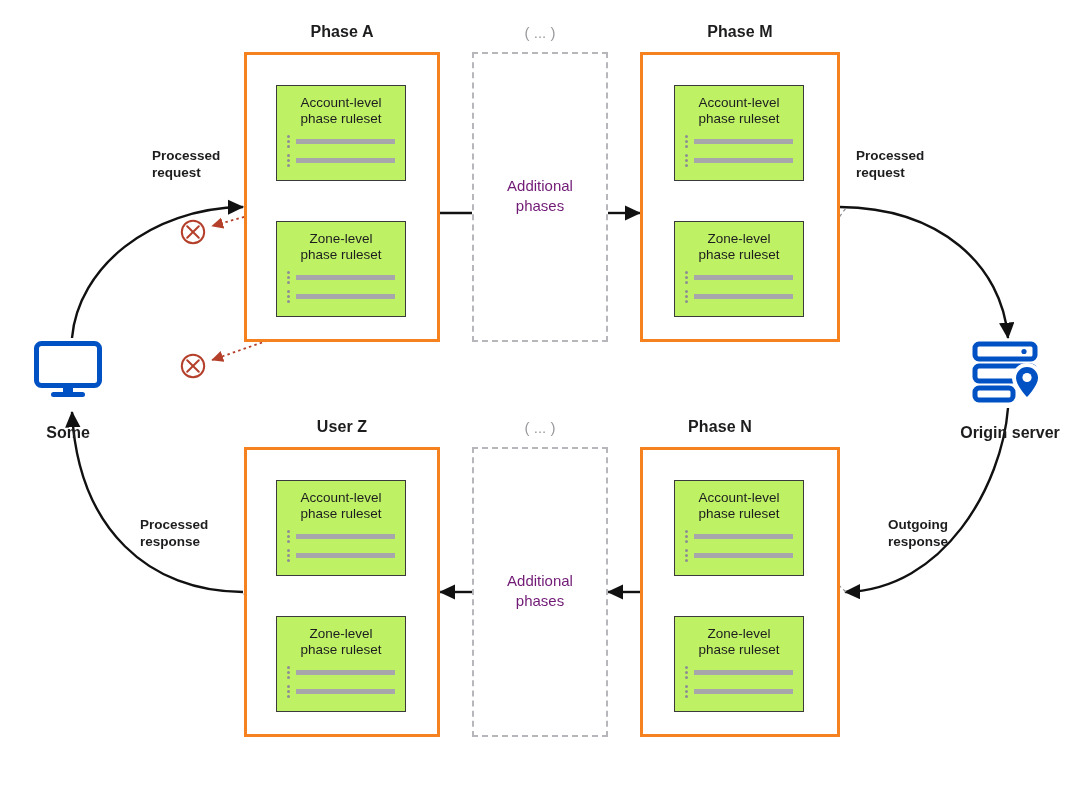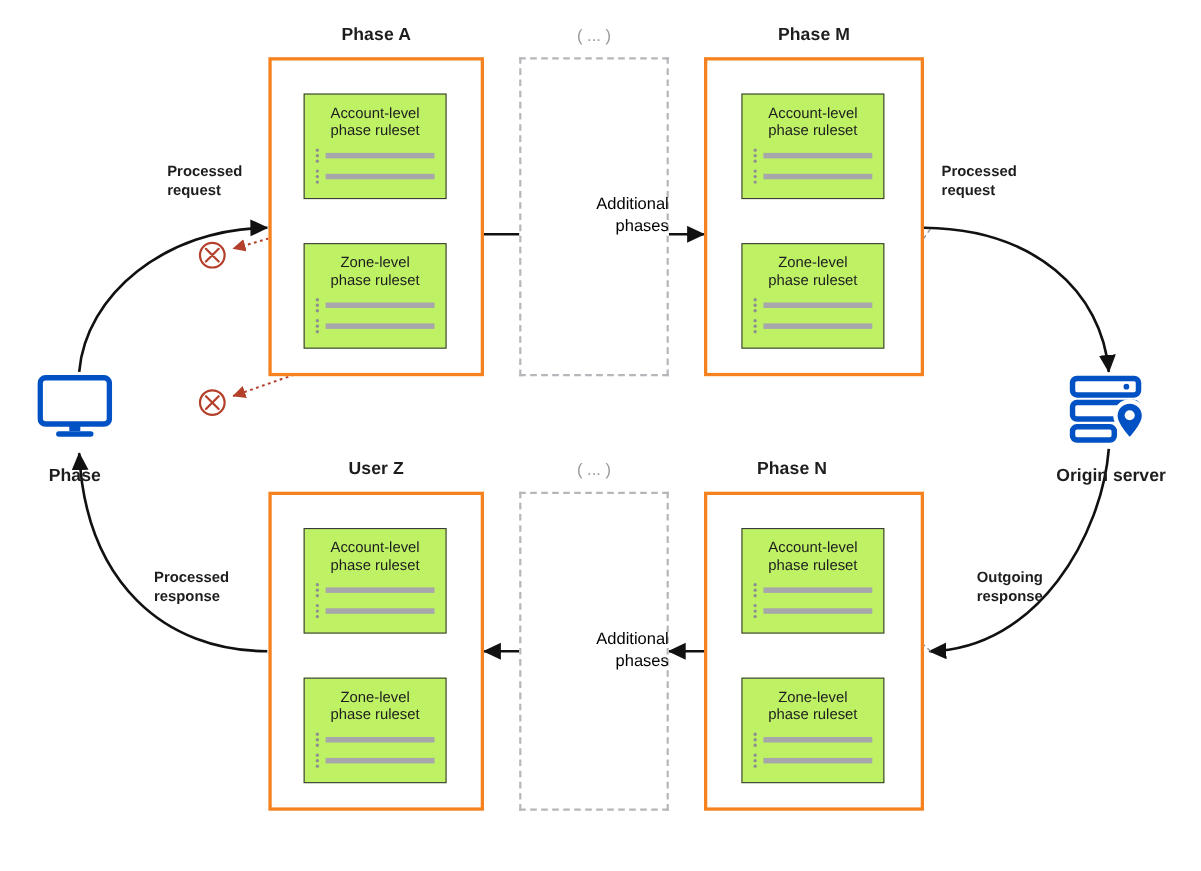--- a/index.html
+++ b/index.html
@@ -91,22 +91,22 @@
     border-radius: 50%;
   }
   .rule-bar {
     height: 5px;
     background: #a6a6ab;
     flex: 1 1 auto;
   }
   .additional-label {
     position: absolute;
     font-size: 15px;
-    color: #000000;
-    text-align: right;
+    color: #701a75;
+    text-align: center;
     line-height: 20px;
     white-space: pre-line;
   }
   .edge-label {
     position: absolute;
     font-size: 13.5px;
     font-weight: bold;
     line-height: 17px;
     color: #1d1d1f;
     white-space: pre-line;
@@ -424,21 +424,21 @@
   <svg class="block-x" style="left:180px; top:353px;" viewBox="0 0 26 26">
     <circle cx="13" cy="13" r="11.2" fill="none" stroke="#b4402b" stroke-width="2"></circle>
     <path d="M7.2,7.2 L18.8,18.8 M18.8,7.2 L7.2,18.8" stroke="#b4402b" stroke-width="2" stroke-linecap="round"></path>
   </svg>
 
   <svg class="icon-user" viewBox="0 0 68 58">
     <rect x="2.5" y="2.5" width="63" height="42" rx="5" ry="5" fill="none" stroke="#0051c3" stroke-width="5"></rect>
     <rect x="29" y="44" width="10" height="7" fill="#0051c3"></rect>
     <rect x="17" y="51" width="34" height="5" rx="2.5" fill="#0051c3"></rect>
   </svg>
-  <div class="node-label" style="left:18px; top:424px; width:100px;">Phase</div>
+  <div class="node-label" style="left:18px; top:424px; width:100px;">Some</div>
 
   <svg class="icon-server" viewBox="0 0 72 62">
     <rect x="3" y="3" width="60" height="15" rx="4" ry="4" fill="none" stroke="#0051c3" stroke-width="5"></rect>
     <circle cx="52" cy="10.5" r="2.6" fill="#0051c3"></circle>
     <rect x="3" y="25" width="60" height="15" rx="4" ry="4" fill="none" stroke="#0051c3" stroke-width="5"></rect>
     <circle cx="52" cy="32.5" r="2.6" fill="#0051c3"></circle>
     <rect x="3" y="47" width="38" height="12" rx="4" ry="4" fill="none" stroke="#0051c3" stroke-width="5"></rect>
     <path d="M55,24 a13,13 0 0 1 13,13 c0,9 -13,22 -13,22 c0,0 -13,-13 -13,-22 a13,13 0 0 1 13,-13 z" fill="#0051c3" stroke="#ffffff" stroke-width="4"></path>
     <circle cx="55" cy="36.5" r="4.6" fill="#ffffff"></circle>
   </svg>

